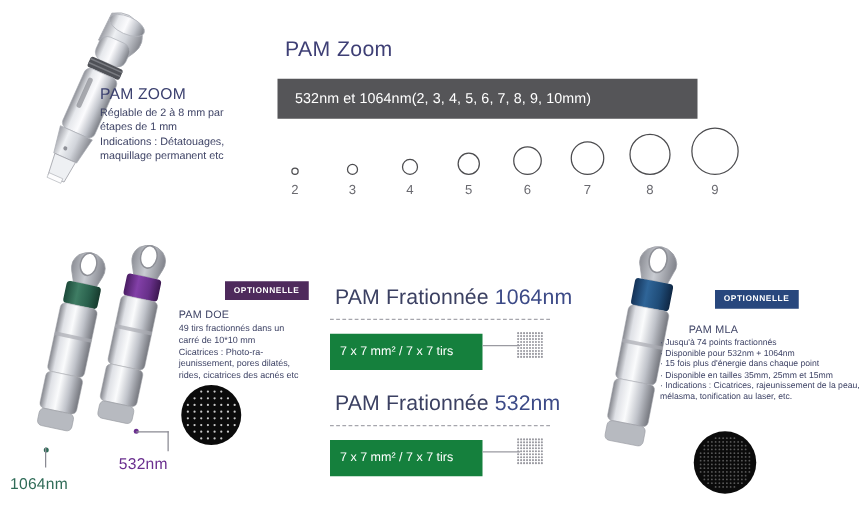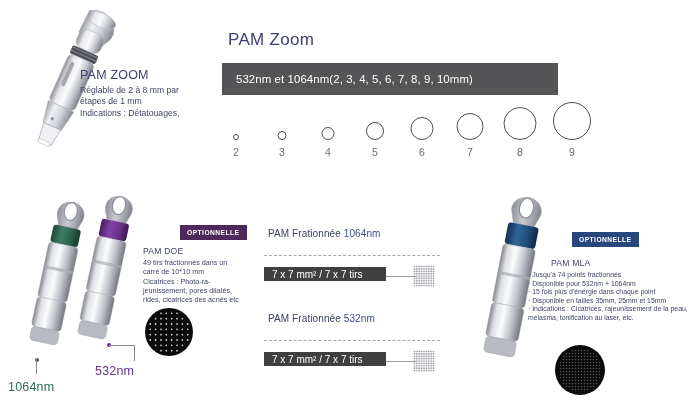--- a/index.html
+++ b/index.html
@@ -69,31 +69,31 @@
 
   .wl-label { font-size: 12.5px; letter-spacing: .2px; }
   .wl-1064 { left: 8px; top: 380px; color: #2f6b57; }
   .wl-532  { left: 95px; top: 364px; color: #6a2f8f; }
   .wl-dot { width: 4px; height: 4px; border-radius: 50%; }
   .wl-dot-g { left: 35px; top: 358px; background: #2f6b57; }
   .wl-dot-p { left: 107px; top: 343px; background: #6a2f8f; }
   .wl-line { background: #8a8a93; }
 
   
-  .fr-title { font-size: 10px; color: #3b4062; letter-spacing: .1px; }
+  .fr-title { font-size: 17px; color: #3b4062; letter-spacing: .1px; }
   .fr-title .nm { color: #3c4a87; }
   .fr-title-1064 { left: 268px; top: 228px; }
   .fr-title-532  { left: 268px; top: 313px; }
 
   .fr-dash { height: 1px; border-top: 1.2px dashed #a6a6ad; }
   .fr-dash-1 { left: 264px; top: 255px; width: 176px; }
   .fr-dash-2 { left: 264px; top: 340px; width: 176px; }
 
   .fr-box {
-    height: 14px; background: #404040;
+    height: 29px; background: #15803d;
     display: flex; align-items: center; padding-left: 8px;
   }
   .fr-box span { color:#fff; font-size: 10px; white-space: nowrap; }
   .fr-box-1 { left: 264px; top: 267px; width: 122px; }
   .fr-box-2 { left: 264px; top: 352px; width: 122px; }
 
   .fr-conn { height: 1px; background: #9a9aa1; }
   .fr-conn-1 { left: 386px; top: 276px; width: 30px; }
   .fr-conn-2 { left: 386px; top: 361px; width: 30px; }
 
@@ -152,20 +152,21 @@
       </g>
     </svg>
   </div>
 
   <div class="abs zoom-title">PAM ZOOM</div>
 
   <div class="abs zoom-desc">
     <div>Réglable de 2 à 8 mm par</div>
     <div>étapes de 1 mm</div>
     <div>Indications : Détatouages,</div>
+    <div>maquillage permanent etc</div>
   </div>
 
   <div class="abs pamzoom-h1">PAM Zoom</div>
 
   <div class="abs spec-bar">
     <span>532nm et 1064nm(2, 3, 4, 5, 6, 7, 8, 9, 10mm)</span>
   </div>
 
   <div class="abs circle-row" id="circle-row">
       <div class="circ-item" style="left: 14px; width: 44px; height: 66px; bottom: 0px; margin-left: -22px;">

